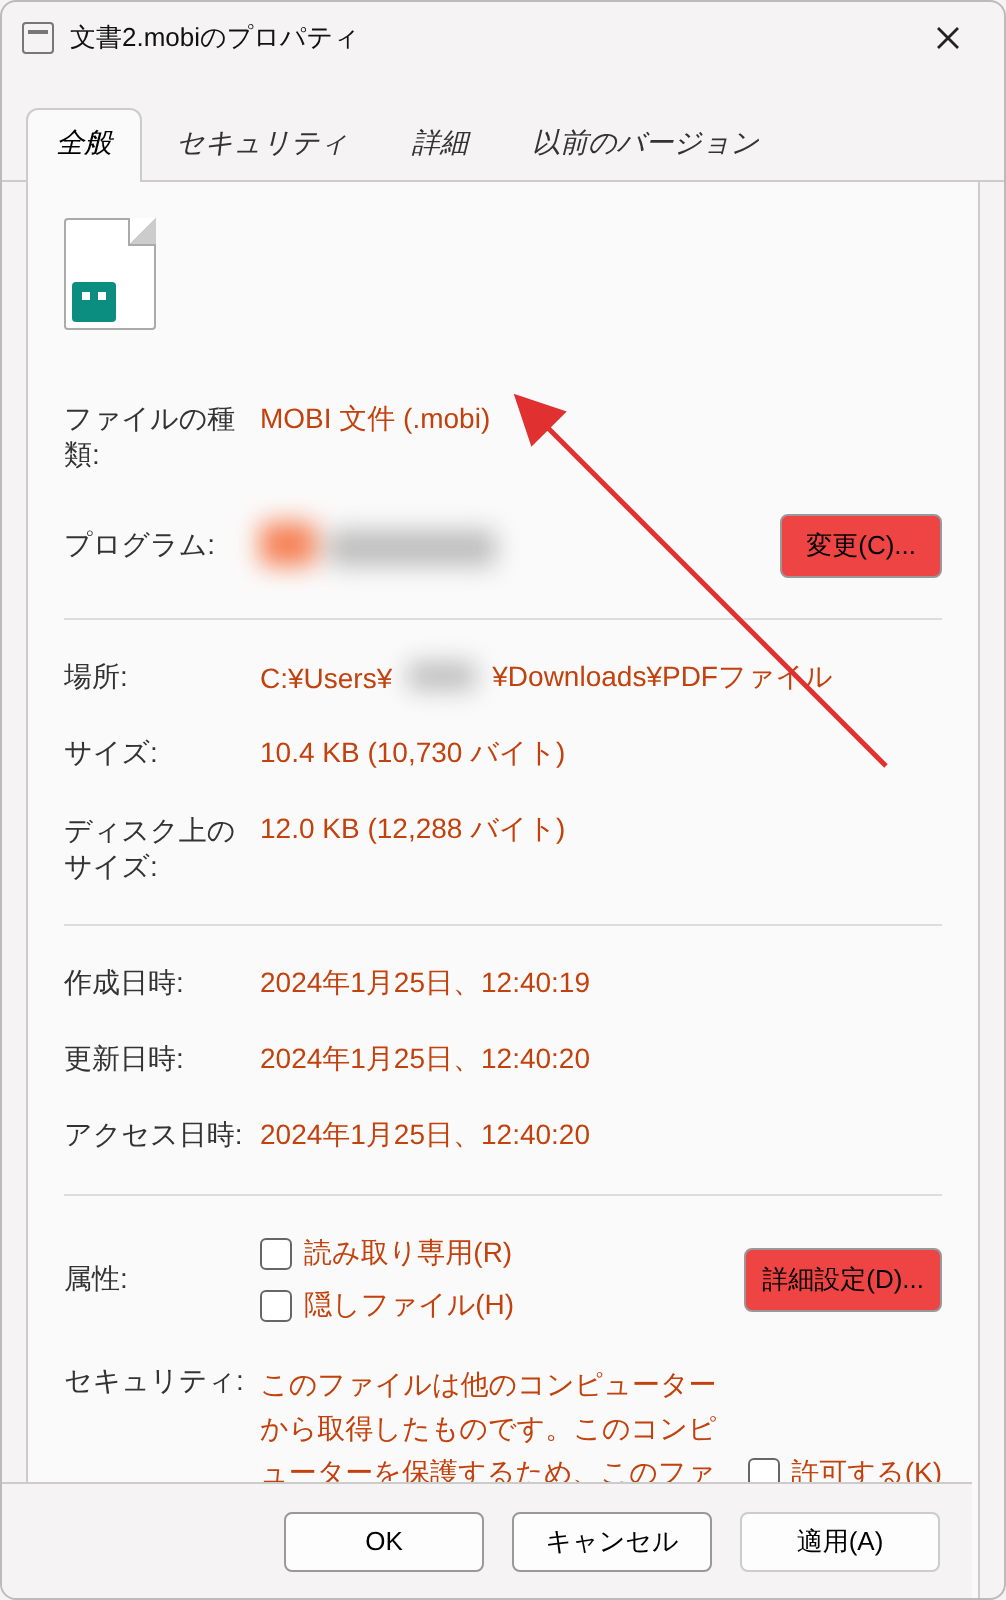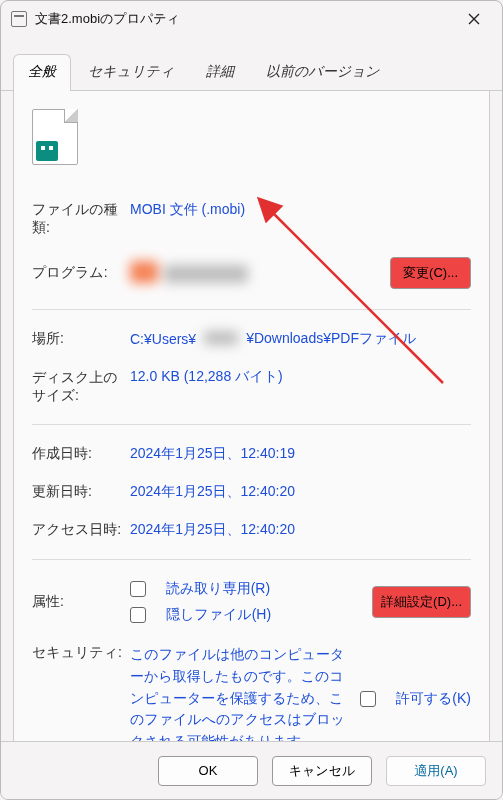--- a/index.html
+++ b/index.html
@@ -27,44 +27,44 @@
   .file-icon .fold { position:absolute; top:0; right:0; width:14px; height:14px; background:linear-gradient(135deg,#fff 49%,#ccc 50%); border-left:1px solid #aaa; border-bottom:1px solid #aaa; }
   .file-icon .badge { position:absolute; bottom:4px; left:4px; width:22px; height:20px; background:#0b8e80; border-radius:2px; }
   .file-icon .badge::before, .file-icon .badge::after { content:""; position:absolute; background:#fff; }
   .file-icon .badge::before { top:5px; left:5px; width:4px; height:4px; }
   .file-icon .badge::after { top:5px; right:5px; width:4px; height:4px; }
   .filename-input { flex:1; height:34px; border:1px solid #999; background:#fff; padding:0 10px; font-size:15px; border-radius:3px; }
 
   .fields { font-size: 14px; color:#222; }
   .field { display:flex; align-items:flex-start; padding: 10px 0; }
   .field .label { width: 98px; flex-shrink:0; color:#333; }
-  .field .value { flex:1; color:#1d4ed8; display:flex; align-items:center; gap:8px; flex-wrap:wrap; }
+  .field .value { flex:1; color:#c2410c; display:flex; align-items:center; gap:8px; flex-wrap:wrap; }
 
   .blurred { filter: blur(6px); }
   .blur-orange { display:inline-block; width:28px; height:22px; background:#f58256; border-radius:4px; margin-right:6px; }
   .blur-gray { display:inline-block; width:84px; height:18px; background:#bdbdbd; border-radius:3px; margin-right:4px; }
   .blur-gray2 { display:inline-block; width:34px; height:14px; background:#bdbdbd; border-radius:3px; }
 
   .btn { border:1px solid #999; background:#ef4444; border-radius:4px; padding:6px 12px; font-size:13px; cursor:pointer; }
   .btn.small{ padding:6px 8px; }
 
   .sep { border:none; border-top:1px solid #ddd; margin:10px 0; }
 
-  .checkbox { display:inline-flex; align-items:center; gap:20px; font-size:14px; cursor:pointer; }
+  .checkbox { display:inline-flex; align-items:center; gap:6px; font-size:14px; cursor:pointer; }
   .checkbox .box { width:16px; height:16px; border:1.5px solid #666; border-radius:3px; background:#fff; }
 
   .security-text { font-size:14px; line-height:1.55; }
 
   
   .arrow-layer { position:absolute; left:0; top:0; width:503px; height:800px; pointer-events:none; }
 
   
-  .dialog-buttons { position:absolute; bottom:0; left:0; right:0; height:58px; display:flex; align-items:center; justify-content:flex-end; gap:14px; padding:0 16px; background:#f5f3f3; border-top:1px solid #ccc; }
+  .dialog-buttons { position:absolute; bottom:0; left:0; right:16px; height:58px; display:flex; align-items:center; justify-content:flex-end; gap:14px; padding:0 16px; background:#f5f3f3; border-top:1px solid #ccc; }
   .dlg-btn { width:100px; height:30px; border:1px solid #999; background:#fdfdfd; border-radius:4px; font-size:13px; cursor:pointer; display:flex; align-items:center; justify-content:center; }
-  .dlg-btn.disabled { color:#0369a1; border-color:#ccc; cursor:default; }
+  .dlg-btn.disabled { color:#000000; border-color:#ccc; cursor:default; }
 </style>
 </head>
 <body>
 
 <div class="titlebar">
   <div class="icon"></div>
   <div class="title">文書2.mobiのプロパティ</div>
   <div class="close">
     <svg viewBox="0 0 12 12">
         <path d="M1 1 L11 11 M11 1 L1 11" stroke="#222" stroke-width="1.4" fill="none"></path>
@@ -110,20 +110,24 @@
 
     <div class="field">
       <div class="label">場所:</div>
       <div class="value">
         <span>C:¥Users¥</span>
         <span class="blurred"><span class="blur-gray2"></span></span>
         <span>¥Downloads¥PDFファイル</span>
       </div>
     </div>
 
+    <div class="field">
+      <div class="label">サイズ:</div>
+      <div class="value">10.4 KB (10,730 バイト)</div>
+    </div>
 
     <div class="field">
       <div class="label" style="line-height:1.3;">ディスク上のサイズ:</div>
       <div class="value">12.0 KB (12,288 バイト)</div>
     </div>
 
     <hr class="sep">
 
     <div class="field">
       <div class="label">作成日時:</div>

